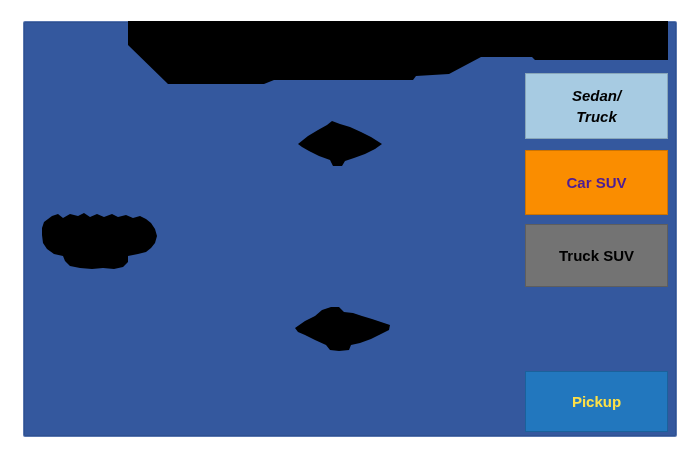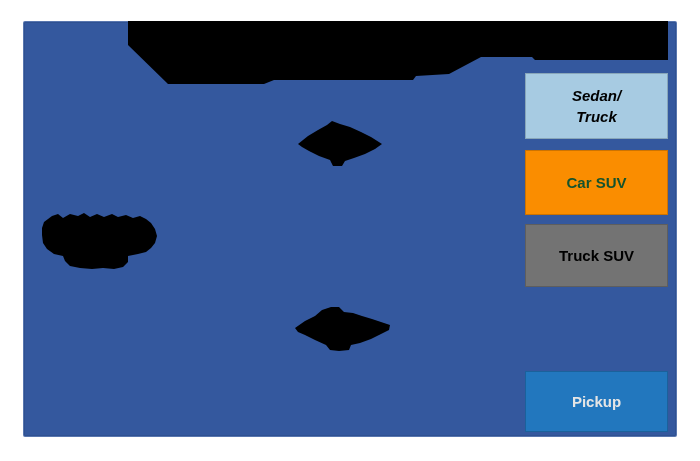--- a/index.html
+++ b/index.html
@@ -36,26 +36,26 @@
     <path d="M298,144 L308,136 L318,130 L327,125 L332,121 L340,124 L350,127 L361,132 L371,137 L382,144 L375,149 L365,154 L354,158 L345,161 L342,166 L333,166 L330,160 L319,156 L309,151 L302,147 Z" fill="#000000"></path>
     <path d="M44,222 L52,216 L58,214 L63,218 L70,214 L78,216 L84,213 L90,217 L97,214 L104,217 L112,214 L118,217 L126,215 L133,218 L140,216 L146,219 L151,223 L155,229 L157,236 L155,243 L151,248 L146,252 L138,254 L128,256 L128,262 L123,267 L114,269 L103,268 L92,269 L80,268 L70,266 L65,261 L63,256 L54,254 L47,249 L43,243 L42,235 L42,228 Z" fill="#000000"></path>
     <path d="M295,328 L305,321 L315,316 L322,310 L331,307 L339,307 L344,312 L353,313 L362,316 L372,319 L381,322 L390,325 L389,330 L381,334 L371,339 L360,343 L351,345 L349,350 L339,351 L330,350 L326,345 L315,340 L305,335 L298,332 Z" fill="#000000"></path>
   </svg>
 
   <div id="li1" class="legend-item" style="background: rgb(167, 203, 226); color: rgb(0, 0, 0); font-style: italic;">
     <span>Sedan/</span>
     <span>Truck</span>
   </div>
 
-  <div id="li2" class="legend-item" style="background: rgb(250, 141, 0); color: #14532d;">
+  <div id="li2" class="legend-item" style="background: rgb(250, 141, 0); color: #4c1d95;">
     <span>Car SUV</span>
   </div>
 
   <div id="li3" class="legend-item" style="background: #737373; color: rgb(0, 0, 0);">
     <span>Truck SUV</span>
   </div>
 
 
-  <div id="li5" class="legend-item" style="background: rgb(34, 119, 190); color: #e5e5e5;">
+  <div id="li5" class="legend-item" style="background: rgb(34, 119, 190); color: #fde047;">
     <span>Pickup</span>
   </div>
 
 </div>
 
 </body></html>

